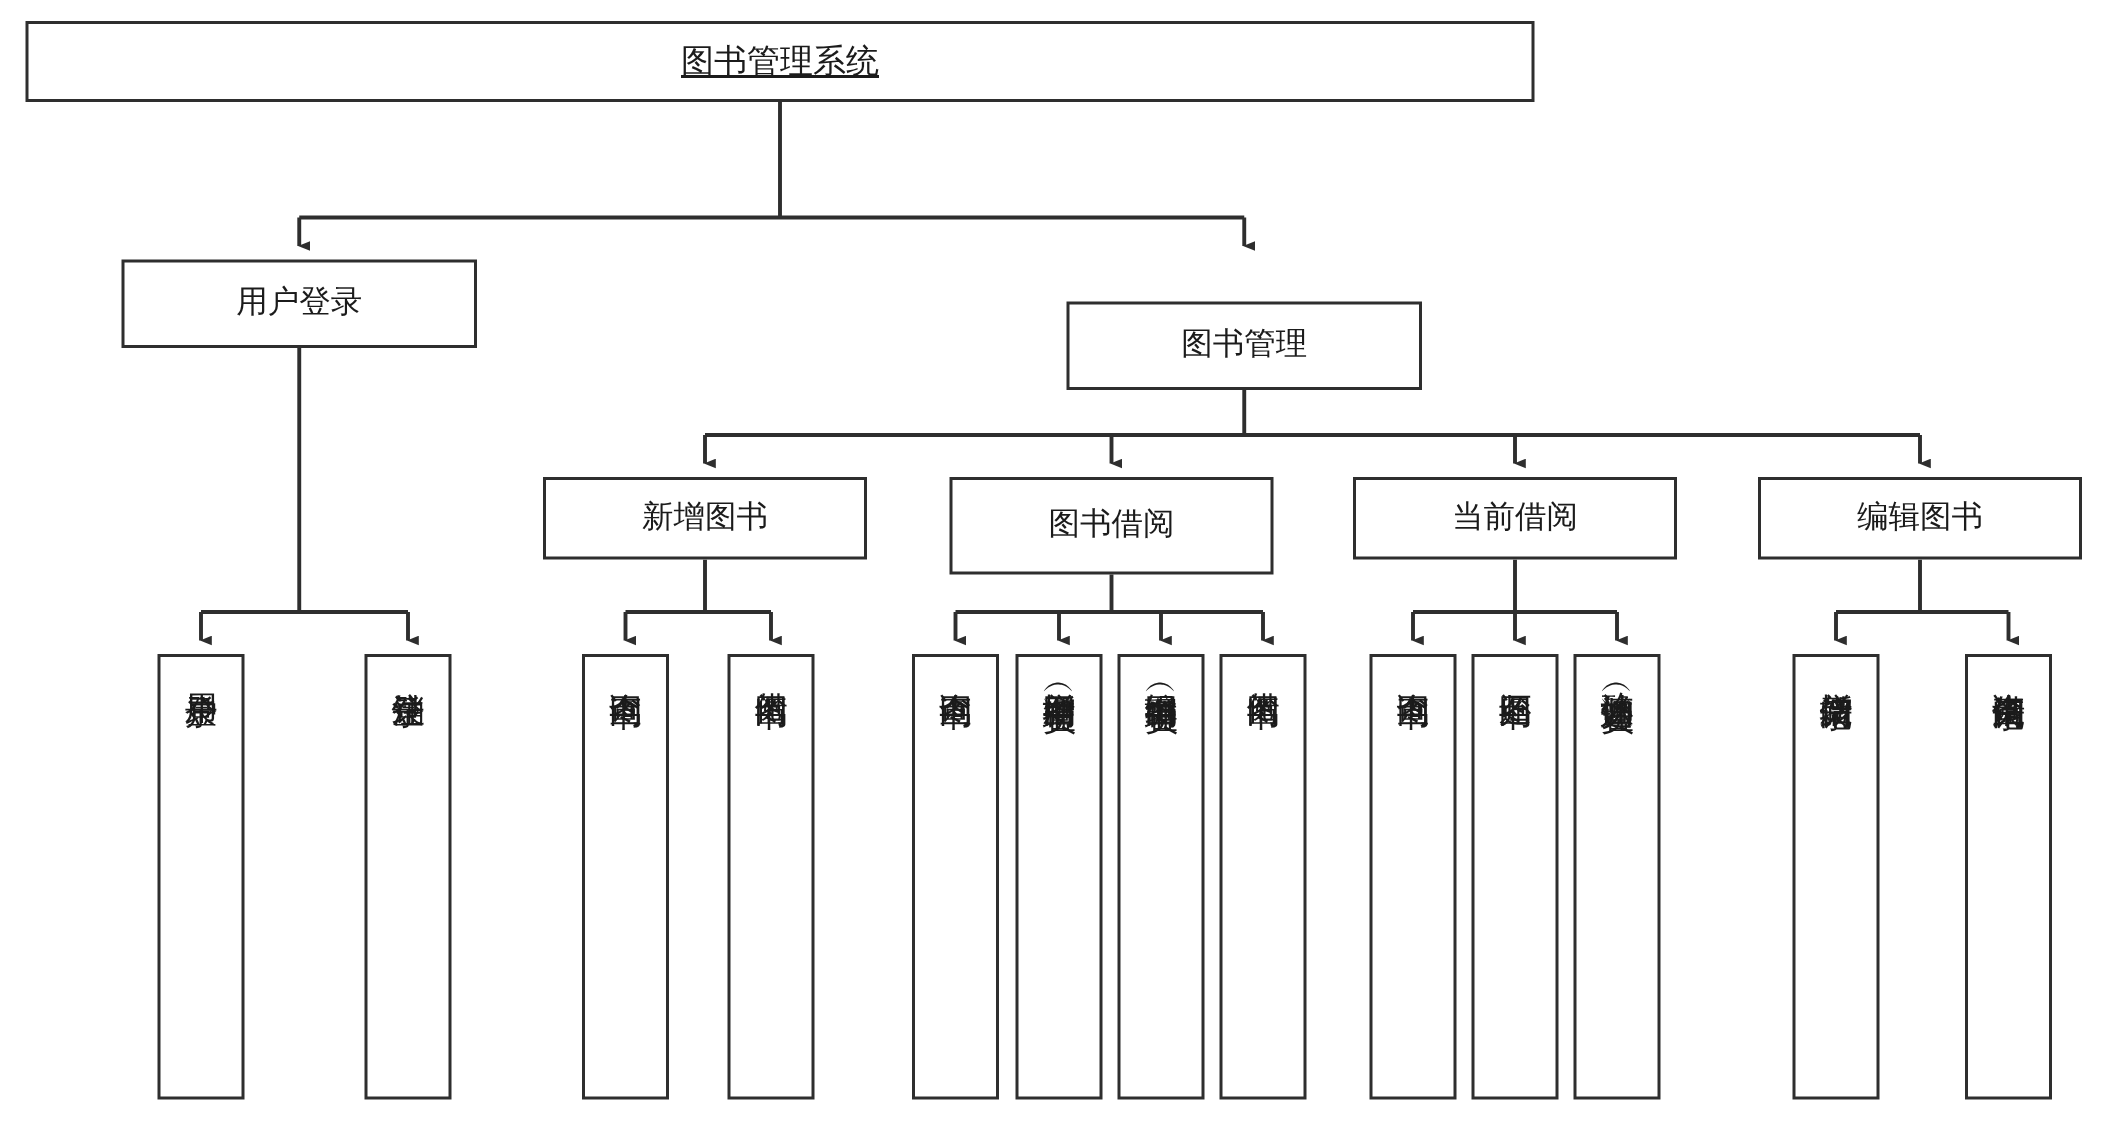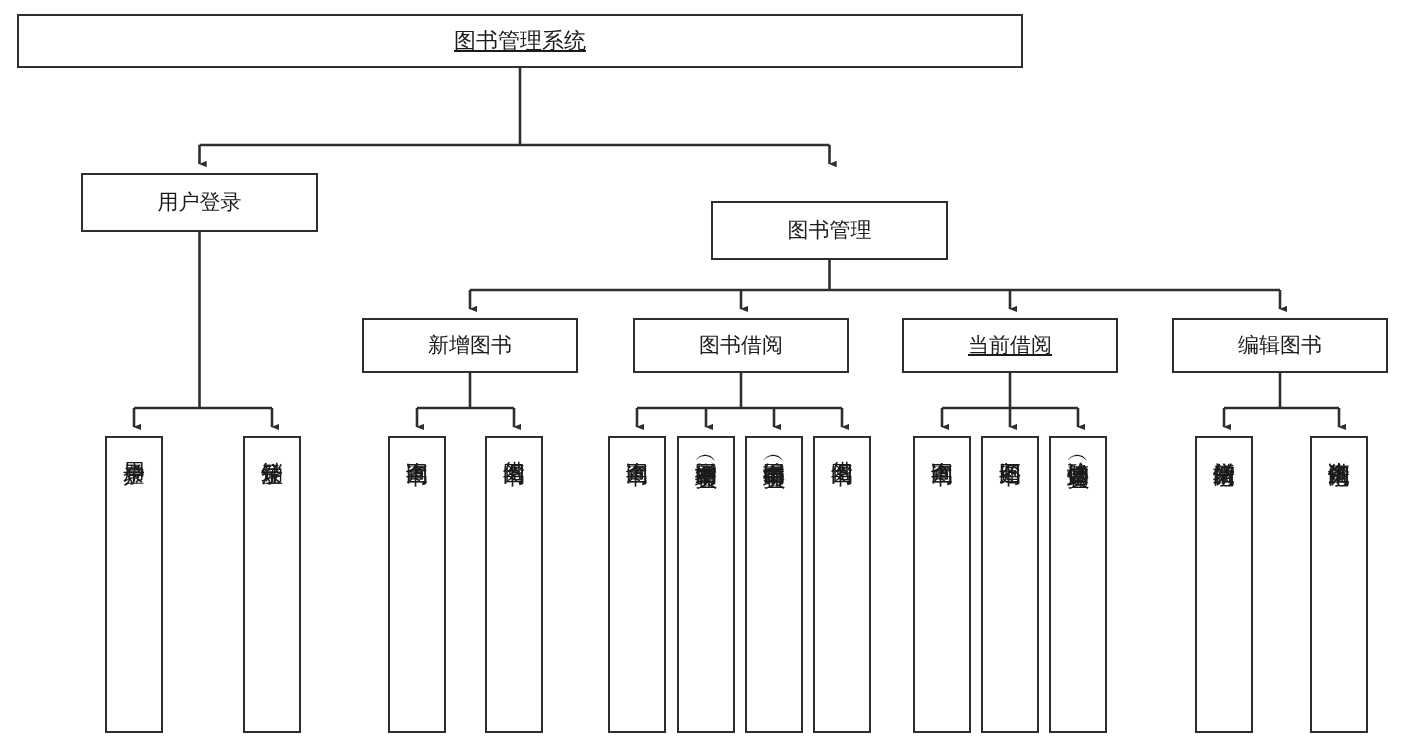--- a/index.html
+++ b/index.html
@@ -120,24 +120,24 @@
       </div>
       <div class="node horizontal" style="left: 81px; top: 173px; width: 237px; height: 59px;">
         <span class="node-label">用户登录</span>
       </div>
       <div class="node horizontal" style="left: 711px; top: 173px; width: 237px; height: 59px; margin-top: 28px;">
         <span class="node-label">图书管理</span>
       </div>
       <div class="node horizontal" style="left: 362px; top: 318px; width: 216px; height: 55px;">
         <span class="node-label">新增图书</span>
       </div>
-      <div class="node horizontal" style="left: 633px; top: 318px; width: 216px; height: 55px;">
+      <div class="node horizontal" style="left: 633px; top: 318px; width: 216px; height: 65px;">
         <span class="node-label">图书借阅</span>
       </div>
-      <div class="node horizontal" style="left: 902px; top: 318px; width: 216px; height: 55px; text-decoration: underline;">
+      <div class="node horizontal" style="left: 902px; top: 318px; width: 216px; height: 55px;">
         <span class="node-label">当前借阅</span>
       </div>
       <div class="node horizontal" style="left: 1172px; top: 318px; width: 216px; height: 55px;">
         <span class="node-label">编辑图书</span>
       </div>
       <div class="node vertical" style="left: 105px; top: 436px; width: 58px; height: 297px;">
         <span class="node-label">用户登录</span>
       </div>
       <div class="node vertical" style="left: 243px; top: 436px; width: 58px; height: 297px;">
         <span class="node-label">注销登录</span>

